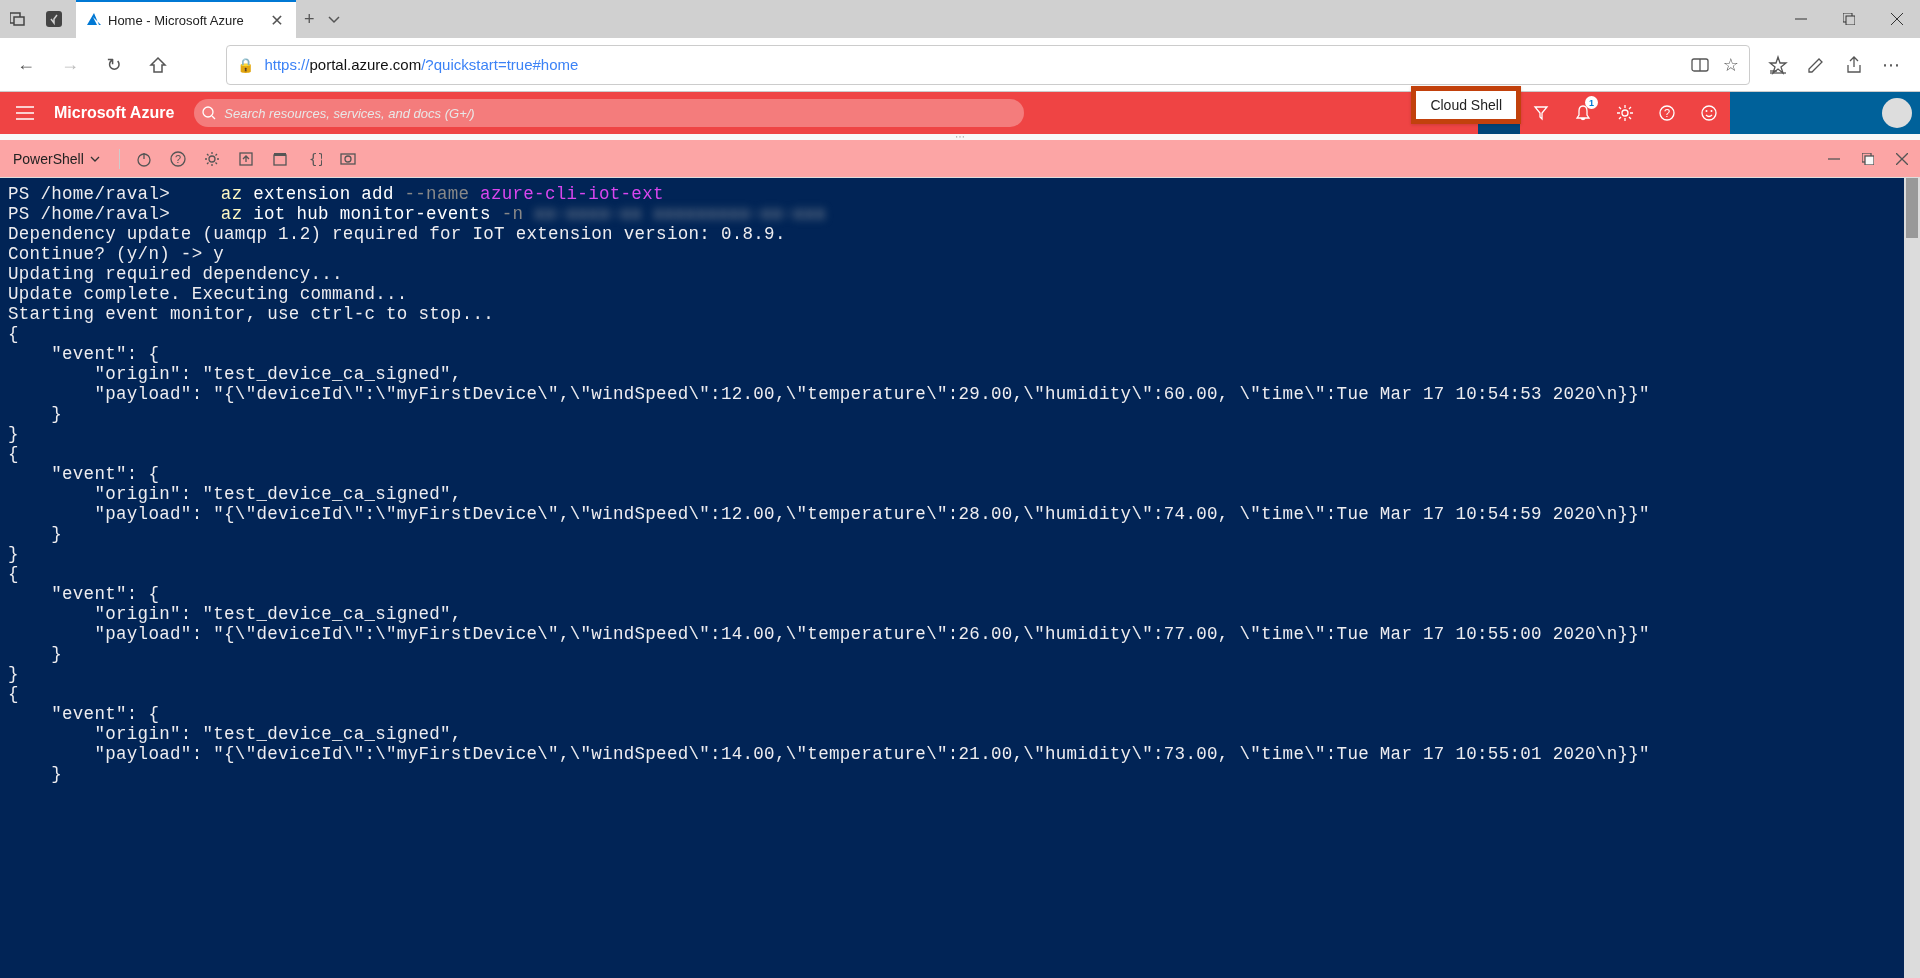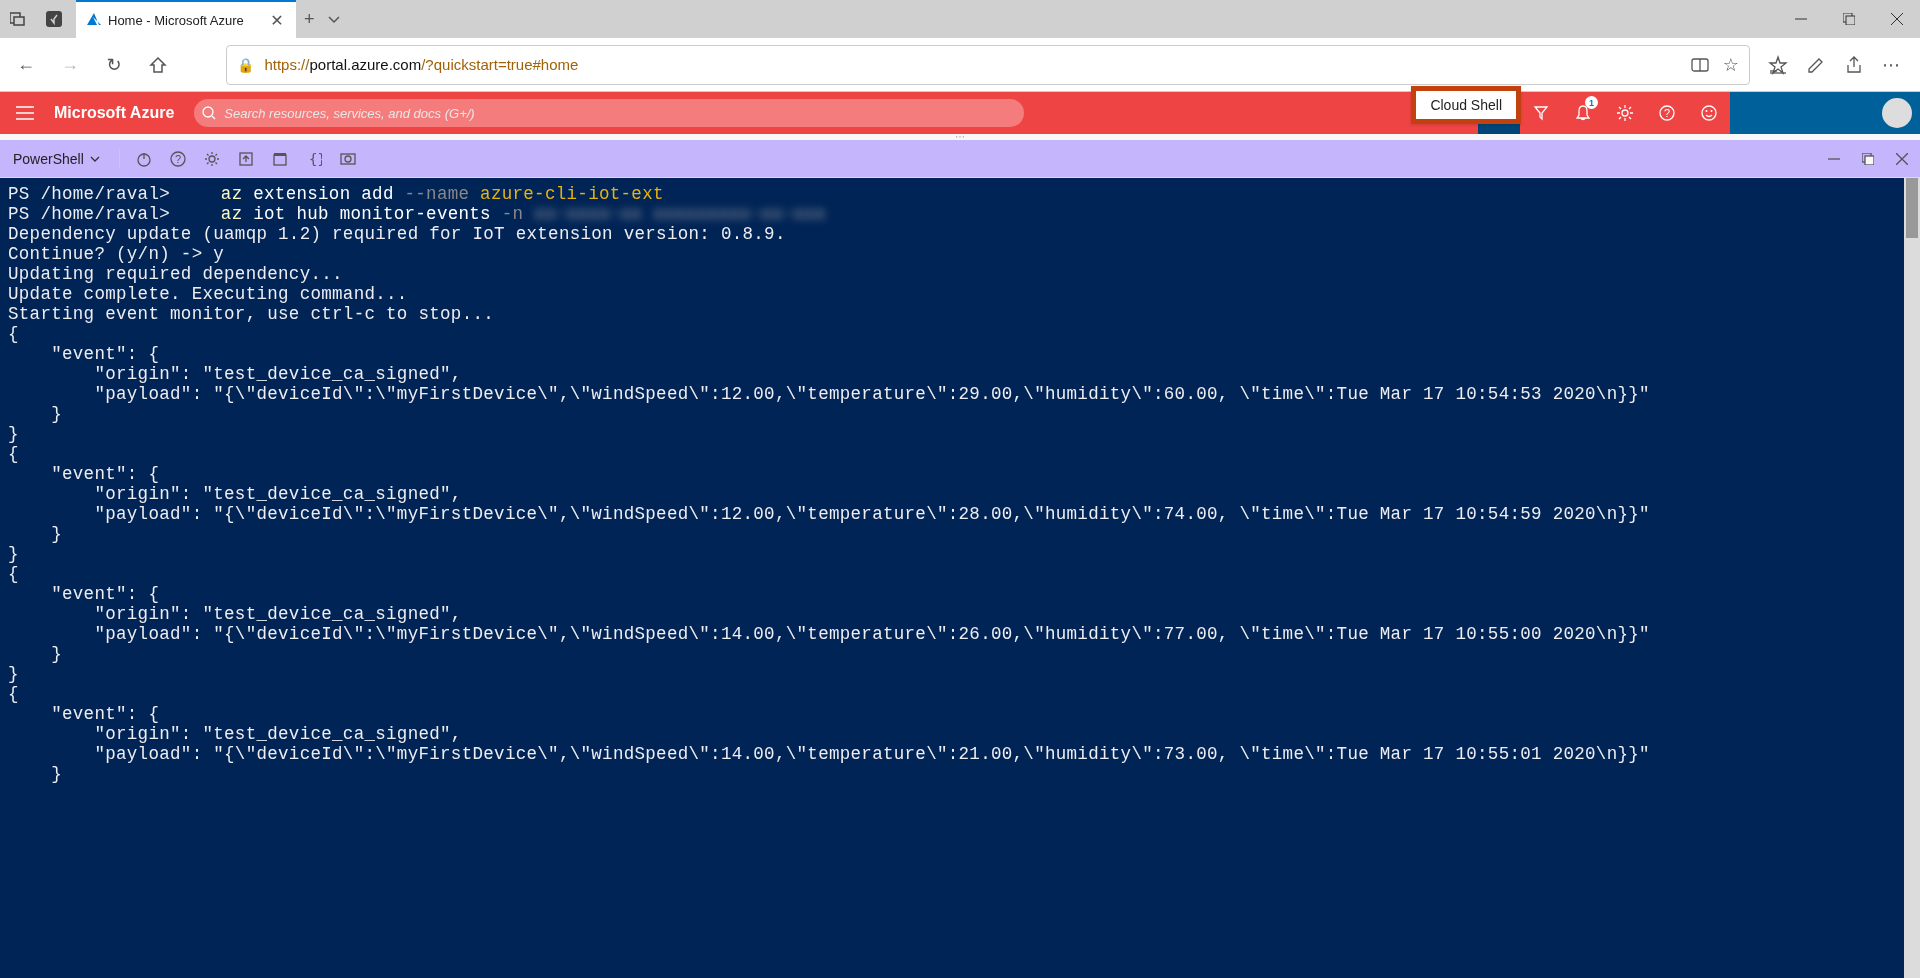--- a/index.html
+++ b/index.html
@@ -18,21 +18,21 @@
   .window-controls { display:flex; align-items:center; margin-left:auto; gap:2px;}
   .window-controls .win-btn { width:46px; height:38px; display:flex; align-items:center; justify-content:center; color:#333;}
   
   
   .address-row { height: 54px; background: #ffffff; display:flex; align-items:center; padding: 0 6px; gap:4px; border-bottom: 1px solid #ccc;}
   .nav-btn { width:40px; height:40px; display:flex; align-items:center; justify-content:center; color:#555; font-size:18px;}
   .nav-btn.disabled { color:#bbb;}
   .address-bar { flex:1; height:40px; border:1px solid #ccc; border-radius:4px; display:flex; align-items:center; padding: 0 10px; gap:10px; position: relative;}
   .address-bar .lock { color:#777; font-size:14px;}
   .url-text { font-size:15px; color:#333; }
-  .url-text .dim { color:#a16207; }
+  .url-text .dim { color:#3b82f6; }
   .url-text .bold { color:#111; }
   .address-right { margin-left:auto; display:flex; align-items:center; gap:14px; color:#555; font-size:18px;}
   .tooltip-box { position:absolute; right:228px; top:40px; background:#fff; border:5px solid #c2410c; padding:6px 14px; font-size:14px; color:#222; box-shadow: 0 1px 3px rgba(0,0,0,0.15); z-index:10;}
   .toolbar-right { display:flex; align-items:center; gap:18px; padding: 0 14px; color:#555; font-size:18px;}
   
   
   .azure-header { height: 42px; background: #ef4444; display:flex; align-items:center; color:#fff; }
   .hamburger { width:50px; height:42px; display:flex; align-items:center; justify-content:center;}
   .azure-logo { font-size:16px; font-weight:600; padding: 0 20px 0 4px; white-space:nowrap;}
   .azure-search { flex:0 0 830px; height:28px; background: rgba(255,255,255,0.3); border-radius:14px; display:flex; align-items:center; padding: 0 8px; gap:8px;}
@@ -40,34 +40,34 @@
   .azure-search input::placeholder { color:#e8e8e8; font-style:italic;}
   .azure-header-spacer { flex:1;}
   .azure-header-icons { display:flex; align-items:center; height:100%;}
   .azure-header-icons .hdr-btn { width:42px; height:42px; display:flex; align-items:center; justify-content:center; position:relative;}
   .azure-header-icons .hdr-btn.active { background: #004578;}
   .badge { position:absolute; top:4px; right:6px; background:#fff; color:#0078d4; font-size:9px; width:13px; height:13px; border-radius:50%; display:flex; align-items:center; justify-content:center; font-weight:bold;}
   .azure-account { width:190px; height:42px; background:#00619a; display:flex; align-items:center;}
   .avatar-circle { width:30px; height:30px; border-radius:50%; background:#ddd; margin-left:auto; margin-right:8px;}
   
   
-  .shell-toolbar { height:38px; background:#c4b5fd; border-bottom:1px solid #ddd; display:flex; align-items:center; padding: 0 4px; gap:6px;}
+  .shell-toolbar { height:38px; background:#fca5a5; border-bottom:1px solid #ddd; display:flex; align-items:center; padding: 0 4px; gap:6px;}
   .shell-select { display:flex; align-items:center; gap:6px; padding: 3px 8px; font-size:14px; color:#222; border:1px solid transparent; cursor:pointer;}
   .shell-toolbar .divider { width:1px; height:20px; background:#ccc; margin: 0 4px;}
   .shell-btn { width:28px; height:28px; display:flex; align-items:center; justify-content:center; color:#555;}
   .shell-toolbar-right { margin-left:auto; display:flex; align-items:center; gap:6px;}
   
   
   .terminal-wrap { height: calc(978px - 38px - 54px - 42px - 38px - 6px); background:#012456; color:#eeedf0; font-family: "Consolas", "Courier New", monospace; font-size:17.5px; line-height:20px; padding: 6px 0 0 8px; overflow:auto; white-space:pre; position:relative; letter-spacing:0.3px;}
   .drag-handle { height:6px; background:#f8f8f8; text-align:center; color:#999; font-size:10px; line-height:6px;}
   .t-ps { color:#eeedf0;}
   .t-cmd-a { color:#fef9c3;margin-left:40px;}
   .t-cmd-b { color:#ffffff;}
   .t-arg { color:#888;}
-  .t-lit { color:#eab308;}
+  .t-lit { color:#d946ef;}
   .t-blur { filter: blur(4px); color:#aaa;}
   .t-scroll { position:absolute; right:0; top:0; bottom:0; width:16px; background:#dcdcdc;}
   .t-scroll-thumb { position:absolute; top:0; left:2px; right:2px; height:60px; background:#999;}
   
   svg { display:block; }
 </style>
 </head>
 <body>
 
 <div class="browser-top">

